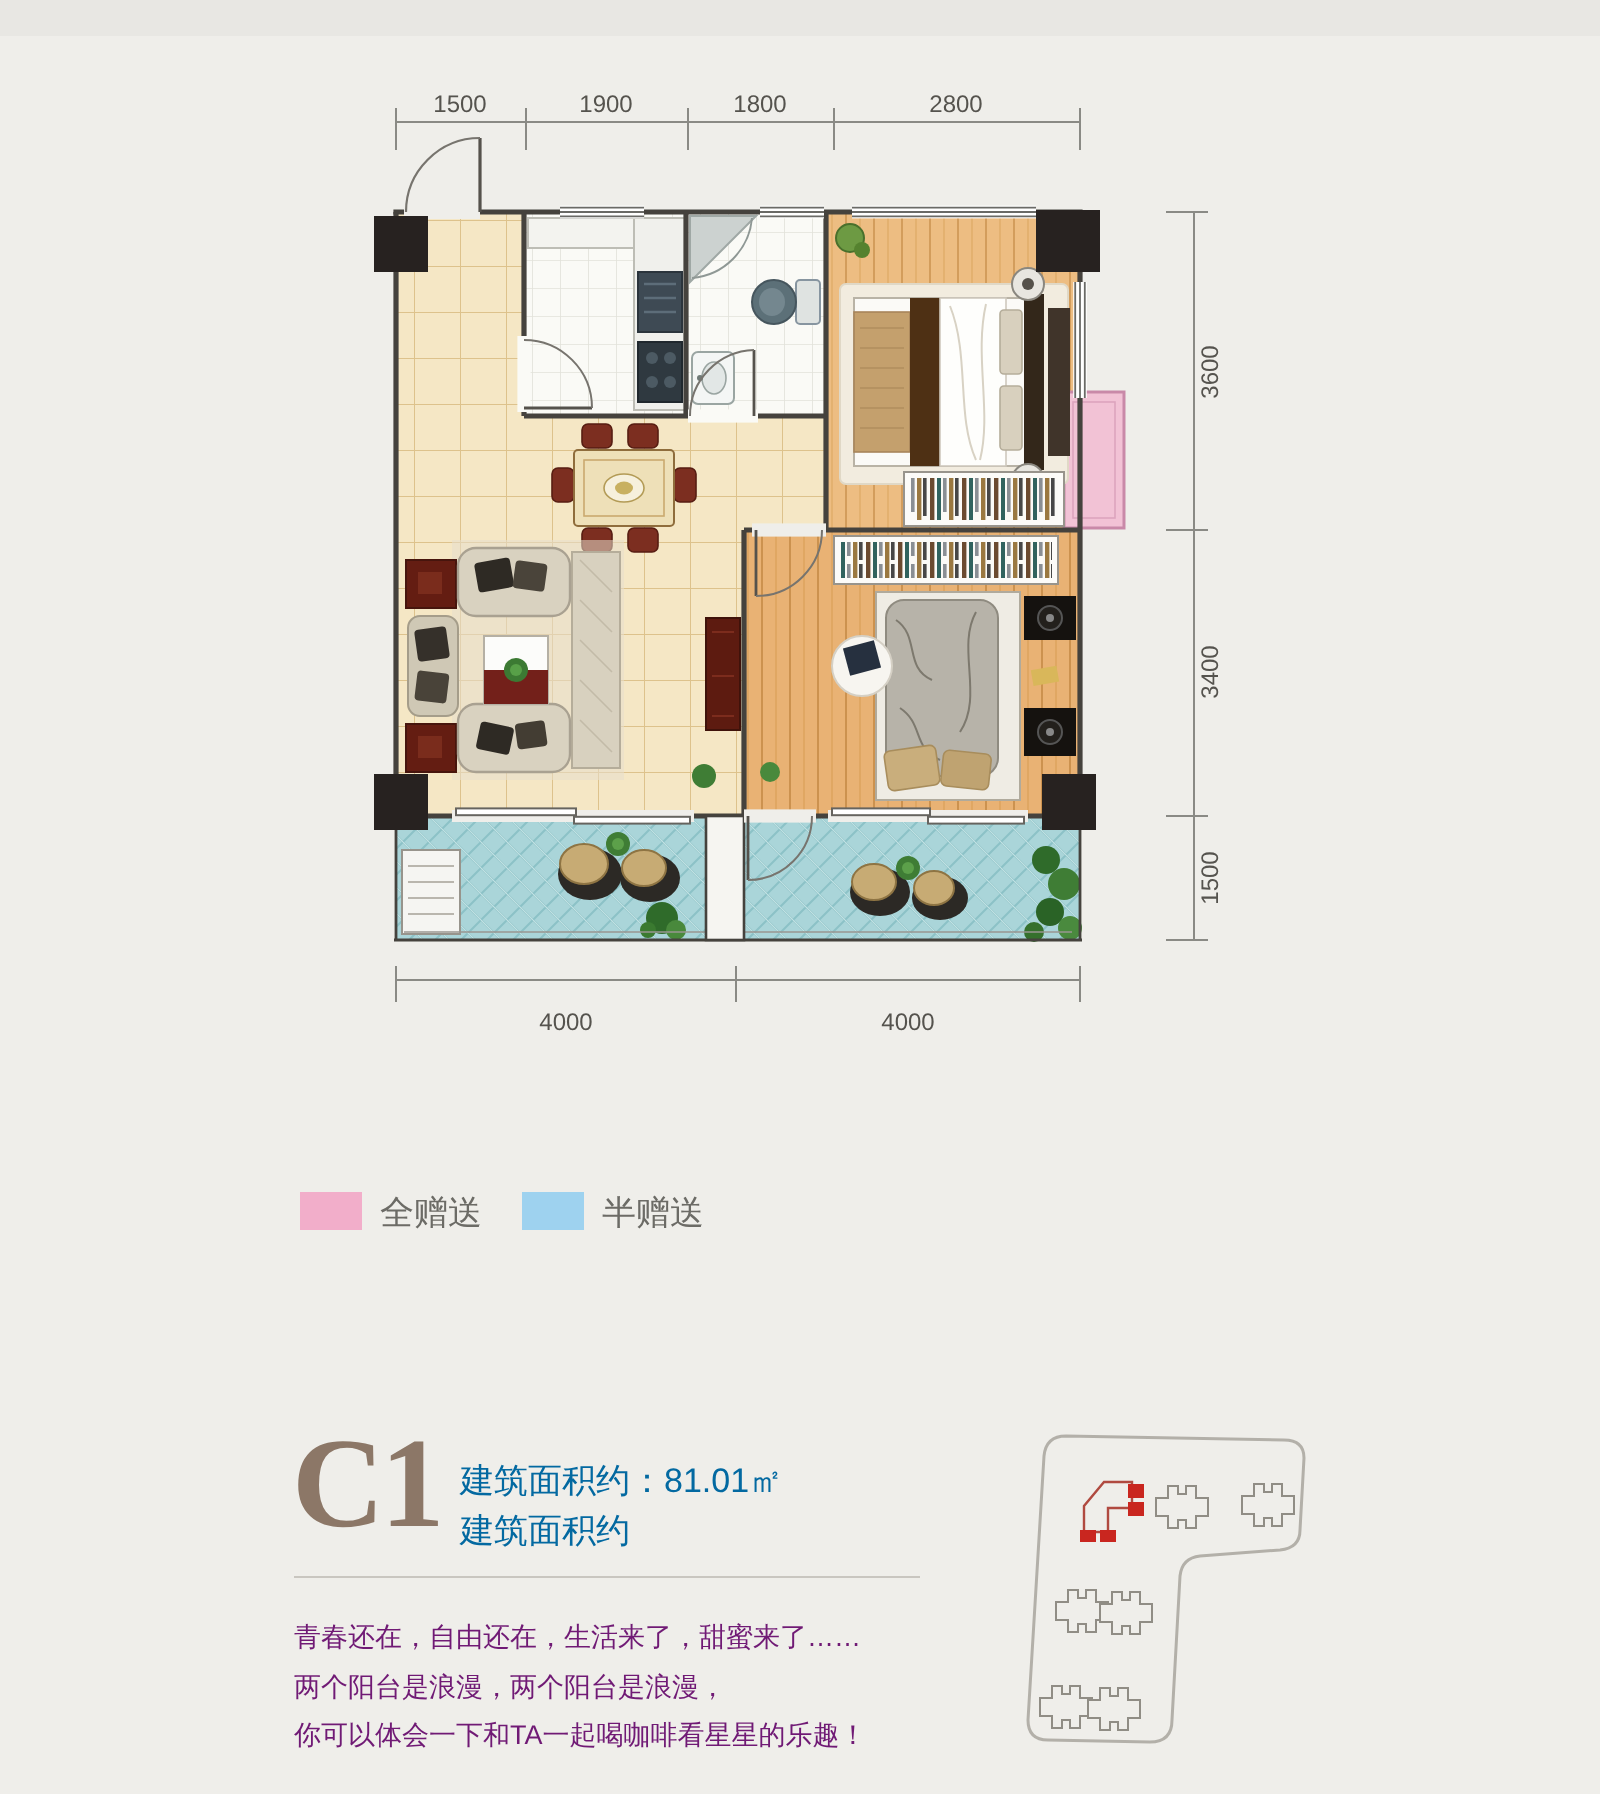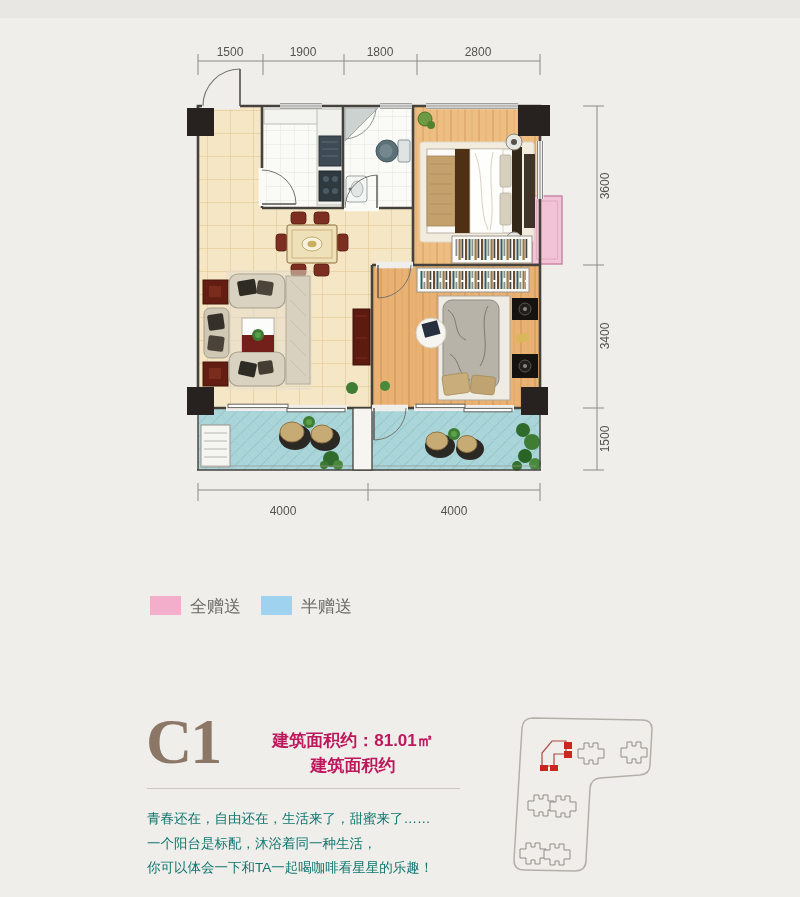--- a/index.html
+++ b/index.html
@@ -1,23 +1,23 @@
 <!DOCTYPE html>
 <html><head>
 <meta charset="utf-8">
 <style>
   html,body{margin:0;padding:0;}
   body{background:#e8e7e3;font-family:"Liberation Sans","DejaVu Sans",sans-serif;}
   .page{position:relative;width:800px;height:897px;background:#efeeea;overflow:hidden;margin:18px auto;}
   .plan-svg{position:absolute;left:0;top:0;}
-  .unit-block{position:absolute;left:146px;top:692px;width:330px;text-align:center;}
+  .unit-block{position:absolute;left:146px;top:692px;width:330px;}
   .unit-name{font-family:"Liberation Serif","DejaVu Serif",serif;font-weight:bold;font-size:64px;line-height:64px;color:#8c7767;letter-spacing:-2px;float:left;}
-  .unit-meta{margin-left:84px;padding-top:18px;color:#be185d;font-size:17px;line-height:25px;font-weight:bold;}
+  .unit-meta{margin-left:84px;padding-top:18px;color:#0369a1;font-size:17px;line-height:25px;}
   .divider{position:absolute;left:147px;top:770px;width:313px;height:0;border-top:1px solid #c9c6c0;}
-  .desc{position:absolute;left:147px;top:789px;width:360px;color:#0f766e;font-size:13.5px;line-height:24.5px;}
+  .desc{position:absolute;left:147px;top:789px;width:360px;color:#701a75;font-size:13.5px;line-height:24.5px;}
   .desc p{margin:0 0 0 0;padding:0;height:24.5px;}
   .siteplan{position:absolute;left:495px;top:690px;}
   text{font-family:"Liberation Sans","DejaVu Sans",sans-serif;}
 </style>
 </head>
 <body>
 
 <div class="page">
 
   <svg class="plan-svg" width="800" height="630" viewBox="0 0 800 630">
@@ -350,21 +350,21 @@
     <div class="unit-name">C1</div>
     <div class="unit-meta">
       <div>建筑面积约：81.01㎡</div>
       <div>建筑面积约</div>
     </div>
   </div>
   <div class="divider"></div>
 
   <div class="desc">
     <p>青春还在，自由还在，生活来了，甜蜜来了……</p>
-    <p>一个阳台是标配，沐浴着同一种生活，</p>
+    <p>两个阳台是浪漫，两个阳台是浪漫，</p>
     <p>你可以体会一下和TA一起喝咖啡看星星的乐趣！</p>
   </div>
 
   <svg class="siteplan" width="190" height="180" viewBox="0 0 190 180">
     <defs>
       <path id="bldg" d="M-13,-5 L-7,-5 L-7,-11 L-2,-11 L-2,-7 L2,-7 L2,-11 L7,-11 L7,-5 L13,-5 L13,4 L7,4 L7,10 L2,10 L2,6 L-2,6 L-2,10 L-7,10 L-7,4 L-13,4 Z"></path>
     </defs>
     <path d="M38,10 L147,12 Q157,12 157,21 L155,57 Q155,66 145,67 L105,70 Q96,71 95,80 L91,152 Q91,163 80,163 L29,162 Q19,162 19,152 L27,20 Q28,10 38,10 Z" fill="none" stroke="#b3b0a9" stroke-width="1.5"></path>
     <g fill="#efeeea" stroke="#908d85" stroke-width="1">
       <use href="#bldg" x="96" y="46"></use>

